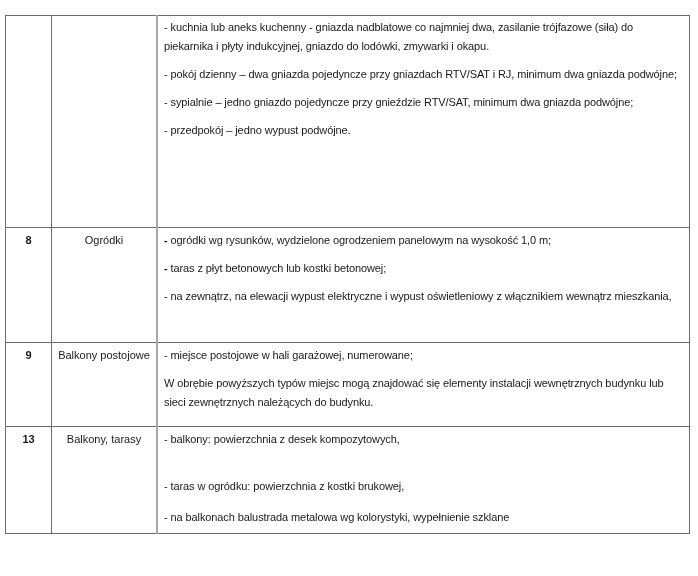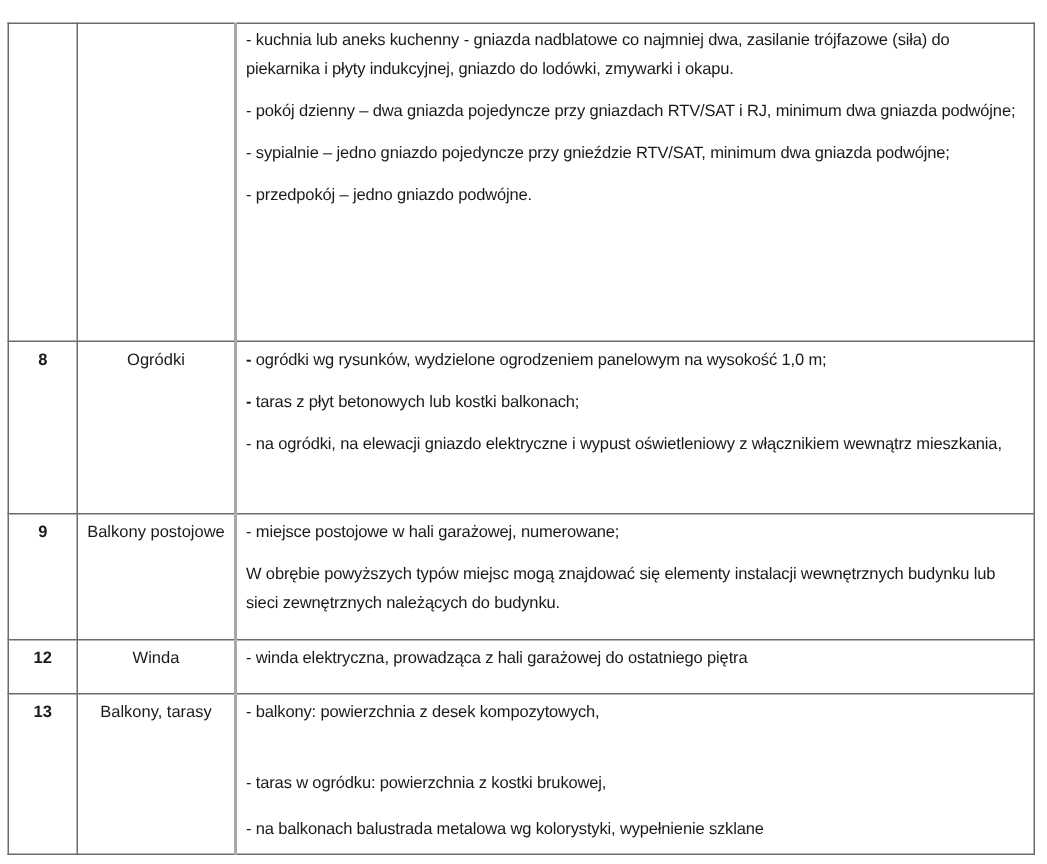--- a/index.html
+++ b/index.html
@@ -71,45 +71,38 @@
 
 <table class="spec-table">
   <tbody>
     <tr class="r-cont">
       <td class="c-num"></td>
       <td class="c-name"></td>
       <td class="c-desc">
         <p class="para"><span>-</span><span> kuchnia lub aneks kuchenny - gniazda nadblatowe co najmniej dwa, zasilanie trójfazowe (siła) do piekarnika i płyty indukcyjnej, gniazdo do lodówki, zmywarki i okapu.</span></p>
         <p class="para"><span>-</span><span> pokój dzienny – dwa gniazda pojedyncze przy gniazdach RTV/SAT i RJ, minimum dwa gniazda podwójne;</span></p>
         <p class="para"><span>-</span><span> sypialnie – jedno gniazdo pojedyncze przy gnieździe RTV/SAT, minimum dwa gniazda podwójne;</span></p>
-        <p class="para"><span>-</span><span> przedpokój – jedno gniazdo podwójne.</span></p>
+        <p class="para"><span>-</span><span> przedpokój – jedno wypust podwójne.</span></p>
       </td>
     </tr>
     <tr class="r-8">
       <td class="c-num">8</td>
       <td class="c-name">Ogródki</td>
       <td class="c-desc">
         <p class="para"><span class="bold-dash">-</span><span> ogródki wg rysunków, wydzielone ogrodzeniem panelowym na wysokość 1,0 m;</span></p>
-        <p class="para"><span class="bold-dash">-</span><span> taras z płyt betonowych lub kostki balkonach;</span></p>
-        <p class="para"><span>-</span><span> na ogródki, na elewacji gniazdo elektryczne i wypust oświetleniowy z włącznikiem wewnątrz mieszkania,</span></p>
+        <p class="para"><span class="bold-dash">-</span><span> taras z płyt betonowych lub kostki betonowej;</span></p>
+        <p class="para"><span>-</span><span> na zewnątrz, na elewacji wypust elektryczne i wypust oświetleniowy z włącznikiem wewnątrz mieszkania,</span></p>
       </td>
     </tr>
     <tr class="r-9">
       <td class="c-num">9</td>
       <td class="c-name">Balkony postojowe</td>
       <td class="c-desc">
         <p class="para"><span>-</span><span> miejsce postojowe w hali garażowej, numerowane;</span></p>
         <p class="para"><span>W obrębie powyższych typów miejsc mogą znajdować się elementy instalacji wewnętrznych budynku lub sieci zewnętrznych należących do budynku.</span></p>
-      </td>
-    </tr>
-    <tr class="r-12">
-      <td class="c-num">12</td>
-      <td class="c-name">Winda</td>
-      <td class="c-desc">
-        <p class="para"><span>-</span><span> winda elektryczna, prowadząca z hali garażowej do ostatniego piętra</span></p>
       </td>
     </tr>
     <tr class="r-13">
       <td class="c-num">13</td>
       <td class="c-name">Balkony, tarasy</td>
       <td class="c-desc">
         <p class="para" style="margin-bottom:28px"><span>-</span><span> balkony: powierzchnia z desek kompozytowych,</span></p>
         <p class="para" style="margin-bottom:12px"><span>-</span><span> taras w ogródku: powierzchnia z kostki brukowej,</span></p>
         <p class="para"><span>-</span><span> na balkonach balustrada metalowa wg kolorystyki, wypełnienie szklane</span></p>
       </td>

